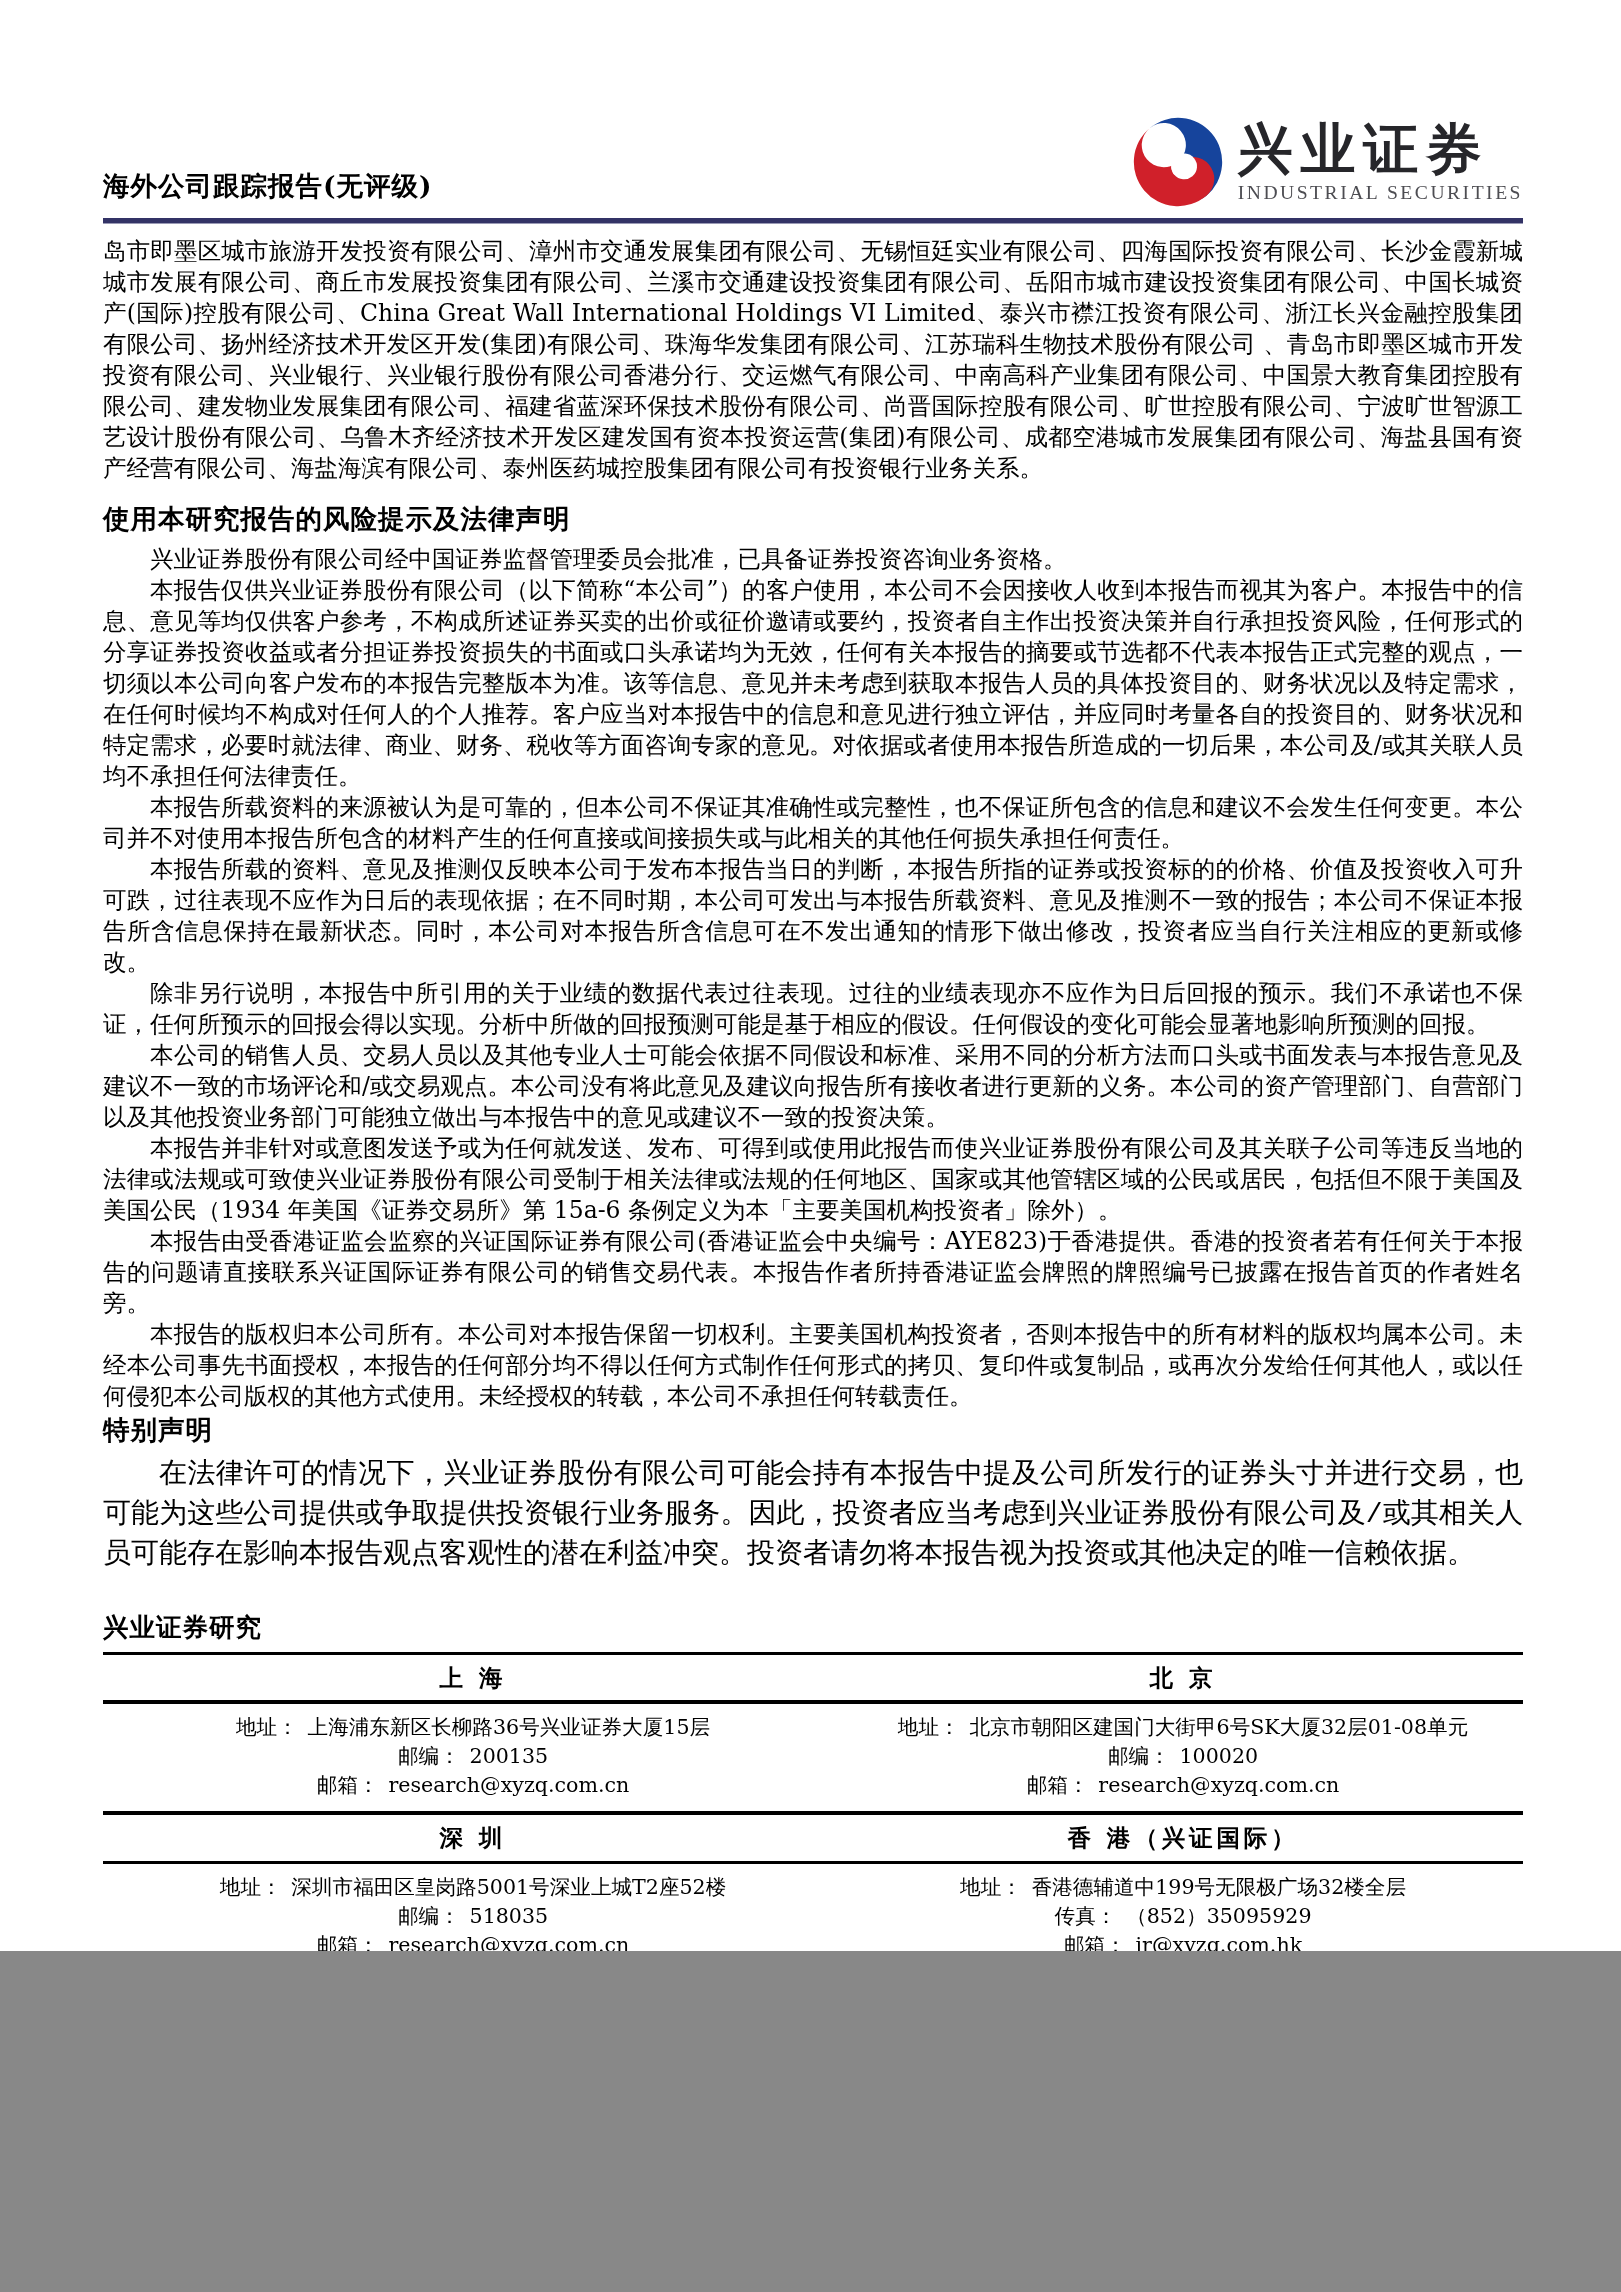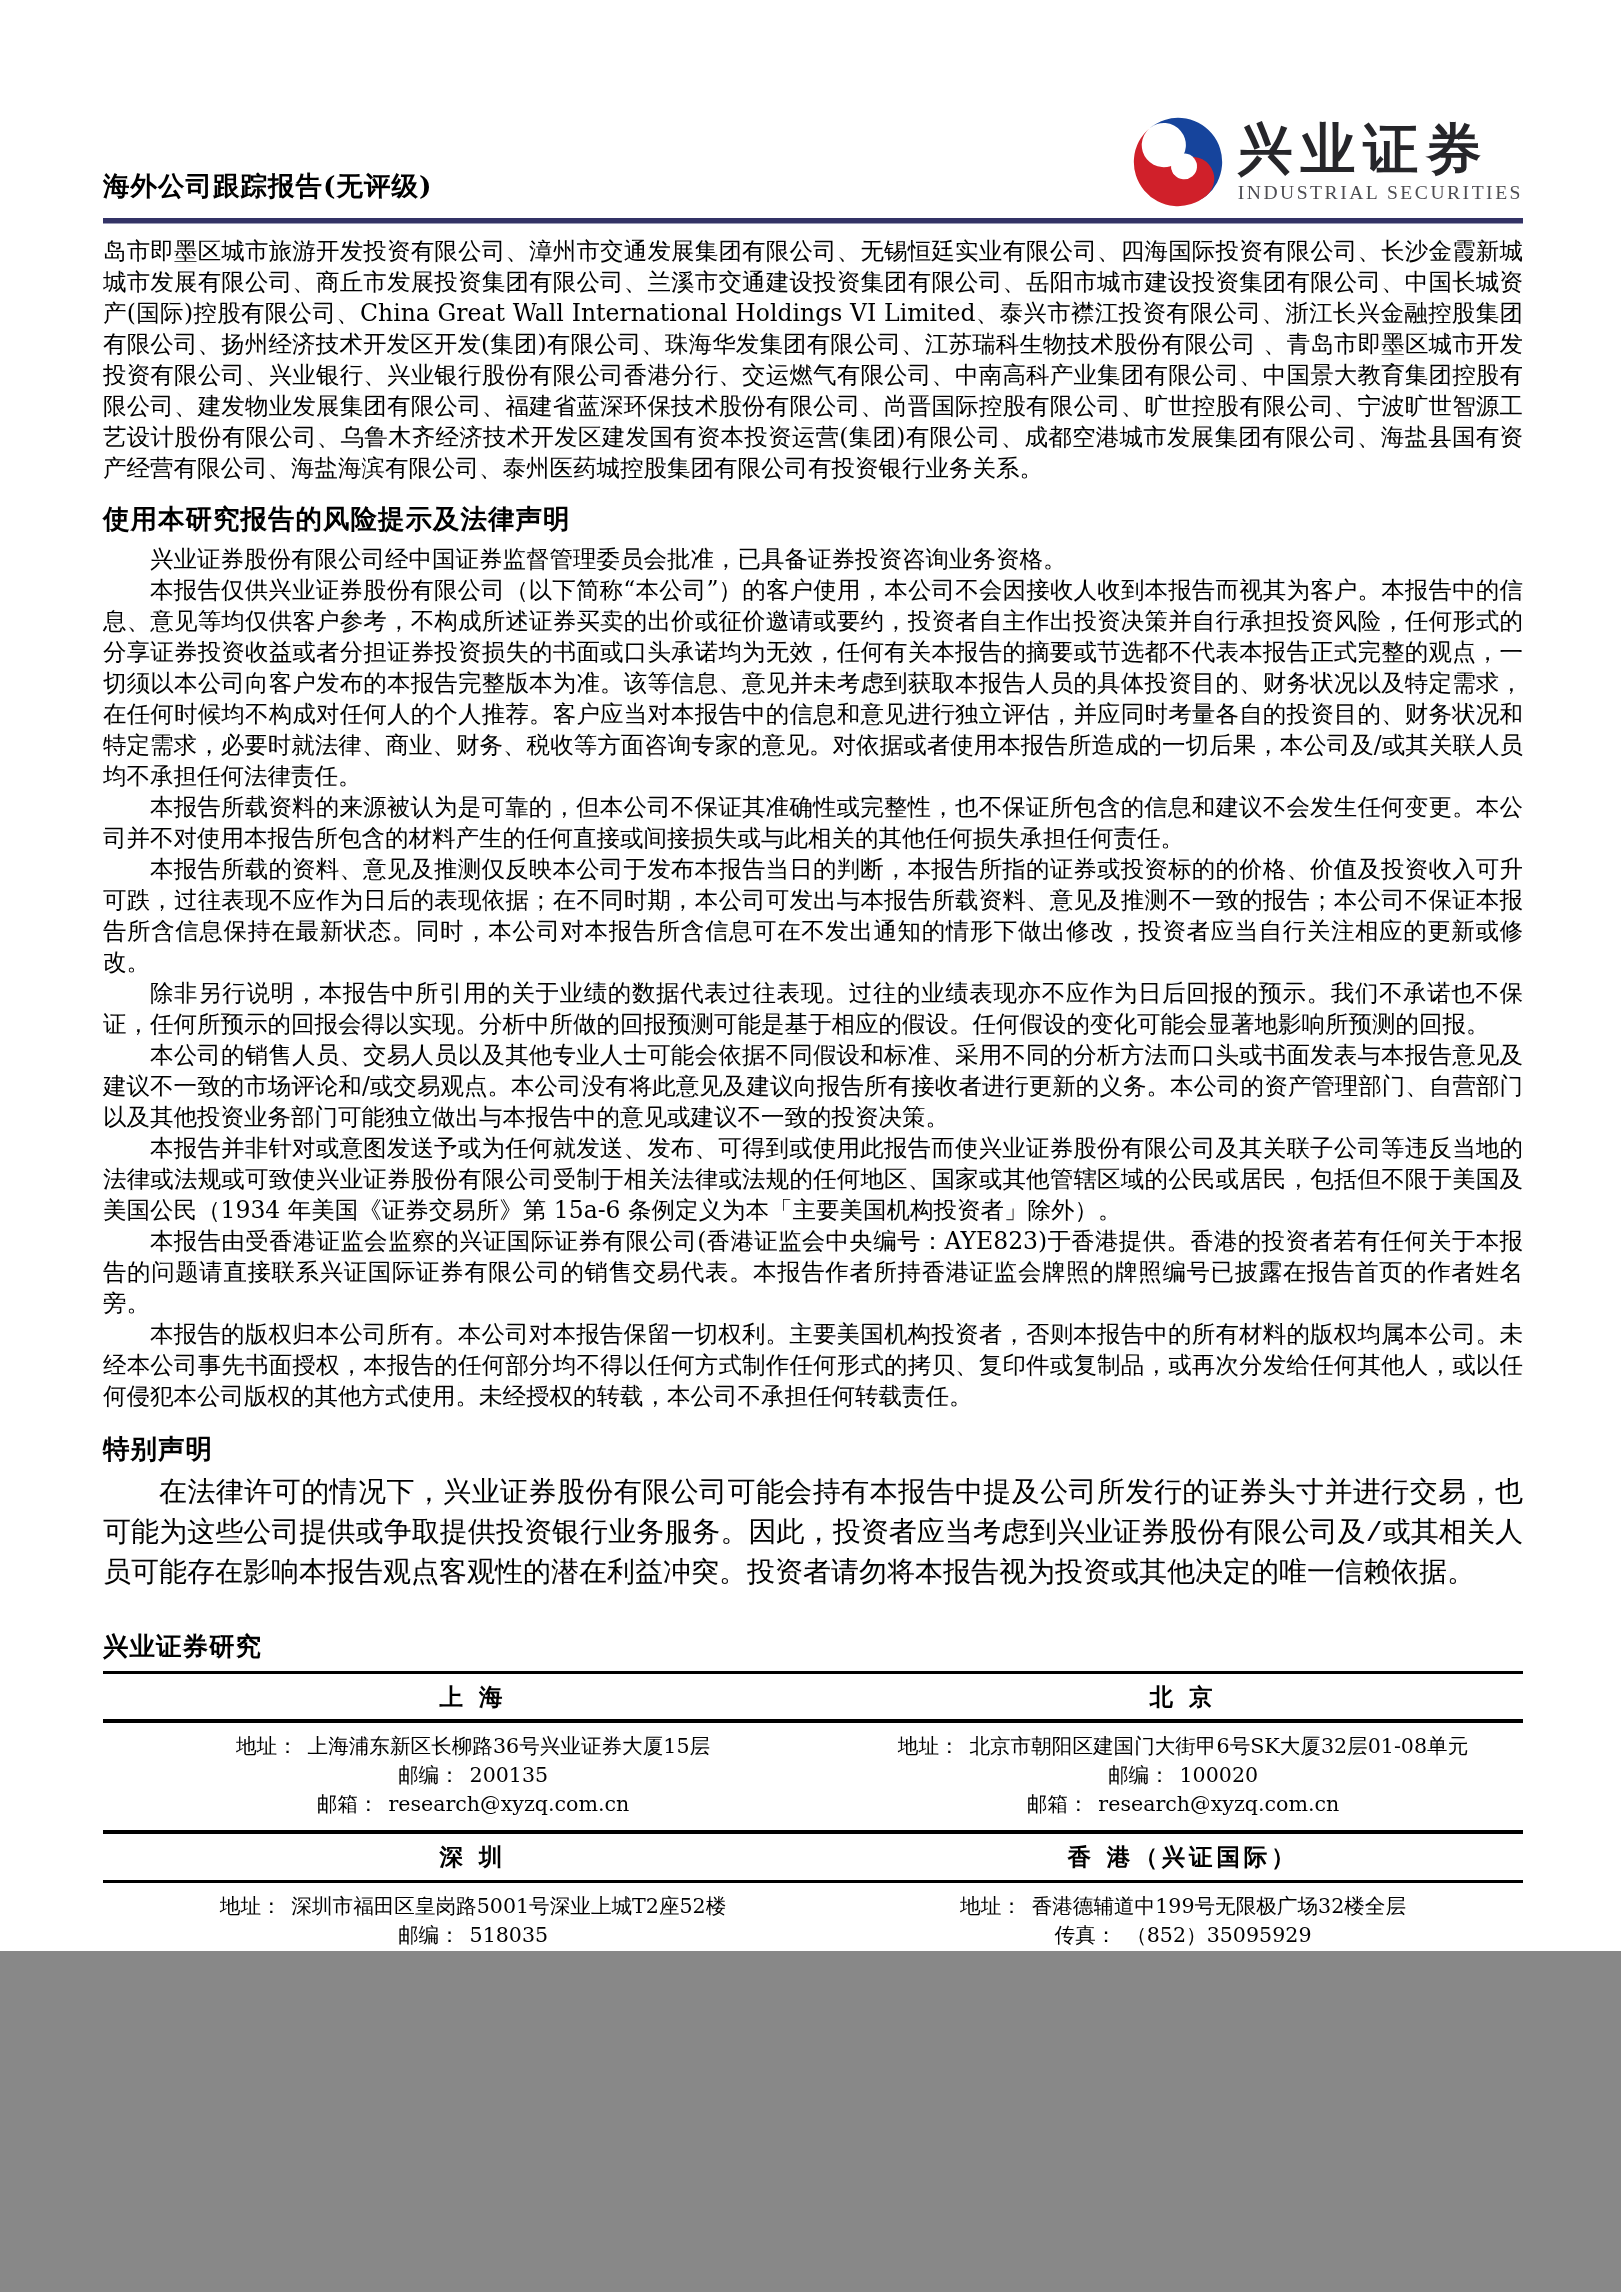--- a/index.html
+++ b/index.html
@@ -22,21 +22,21 @@
   .logo-text { display:flex; flex-direction:column; align-items:flex-start; line-height:1; }
   .logo-cn { font-family:"DejaVu Sans","Liberation Sans",sans-serif; font-weight:bold; font-size:55px; color:#26262a; letter-spacing:7.8px; }
   .logo-en { font-family:"Liberation Serif",serif; font-size:19.6px; color:#4d4d52; letter-spacing:2.5px; margin-top:5.9px; }
   .hdr-rule { height:4.9px; background:#333366; margin-top:9.8px; border-bottom:1px solid #9a9ab5; }
 
   
   .body-text { font-size:23.5px; line-height:31px; text-align:justify; margin:0; }
   .intro { margin-top:12.7px; }
   .para { text-indent:2em; }
   .section-heading { font-size:26.5px; font-weight:bold; margin:16.7px 0 6.9px 0; letter-spacing:1px; }
-  .special-heading { margin-top:19px;font-family:Liberation Serif, serif; }
+  .special-heading { margin-top:0;font-family:Liberation Serif, serif; }
   .special-para { font-size:28px; line-height:40px; text-indent:2em; text-align:justify; margin:3.9px 0 0 0;font-family:Liberation Mono, monospace; }
 
   
   .research { margin-top:35px; }
   .research-heading { font-size:25.5px; font-weight:bold; margin-bottom:6.9px; letter-spacing:1px; }
   .rule-thick { height:3.9px; background:#000; }
   .rule-mid { height:2.9px; background:#000; }
   .office-grid-row { display:grid; grid-template-columns:50.6% 49.4%;text-align:center; }
   .office-head { font-size:23.5px; font-weight:bold; padding:6.9px 0 6.9px 21.6px; letter-spacing:3.9px; }
   .office-body { padding:8.8px 0 10.8px 21.6px; font-size:20.6px; line-height:29px; }

